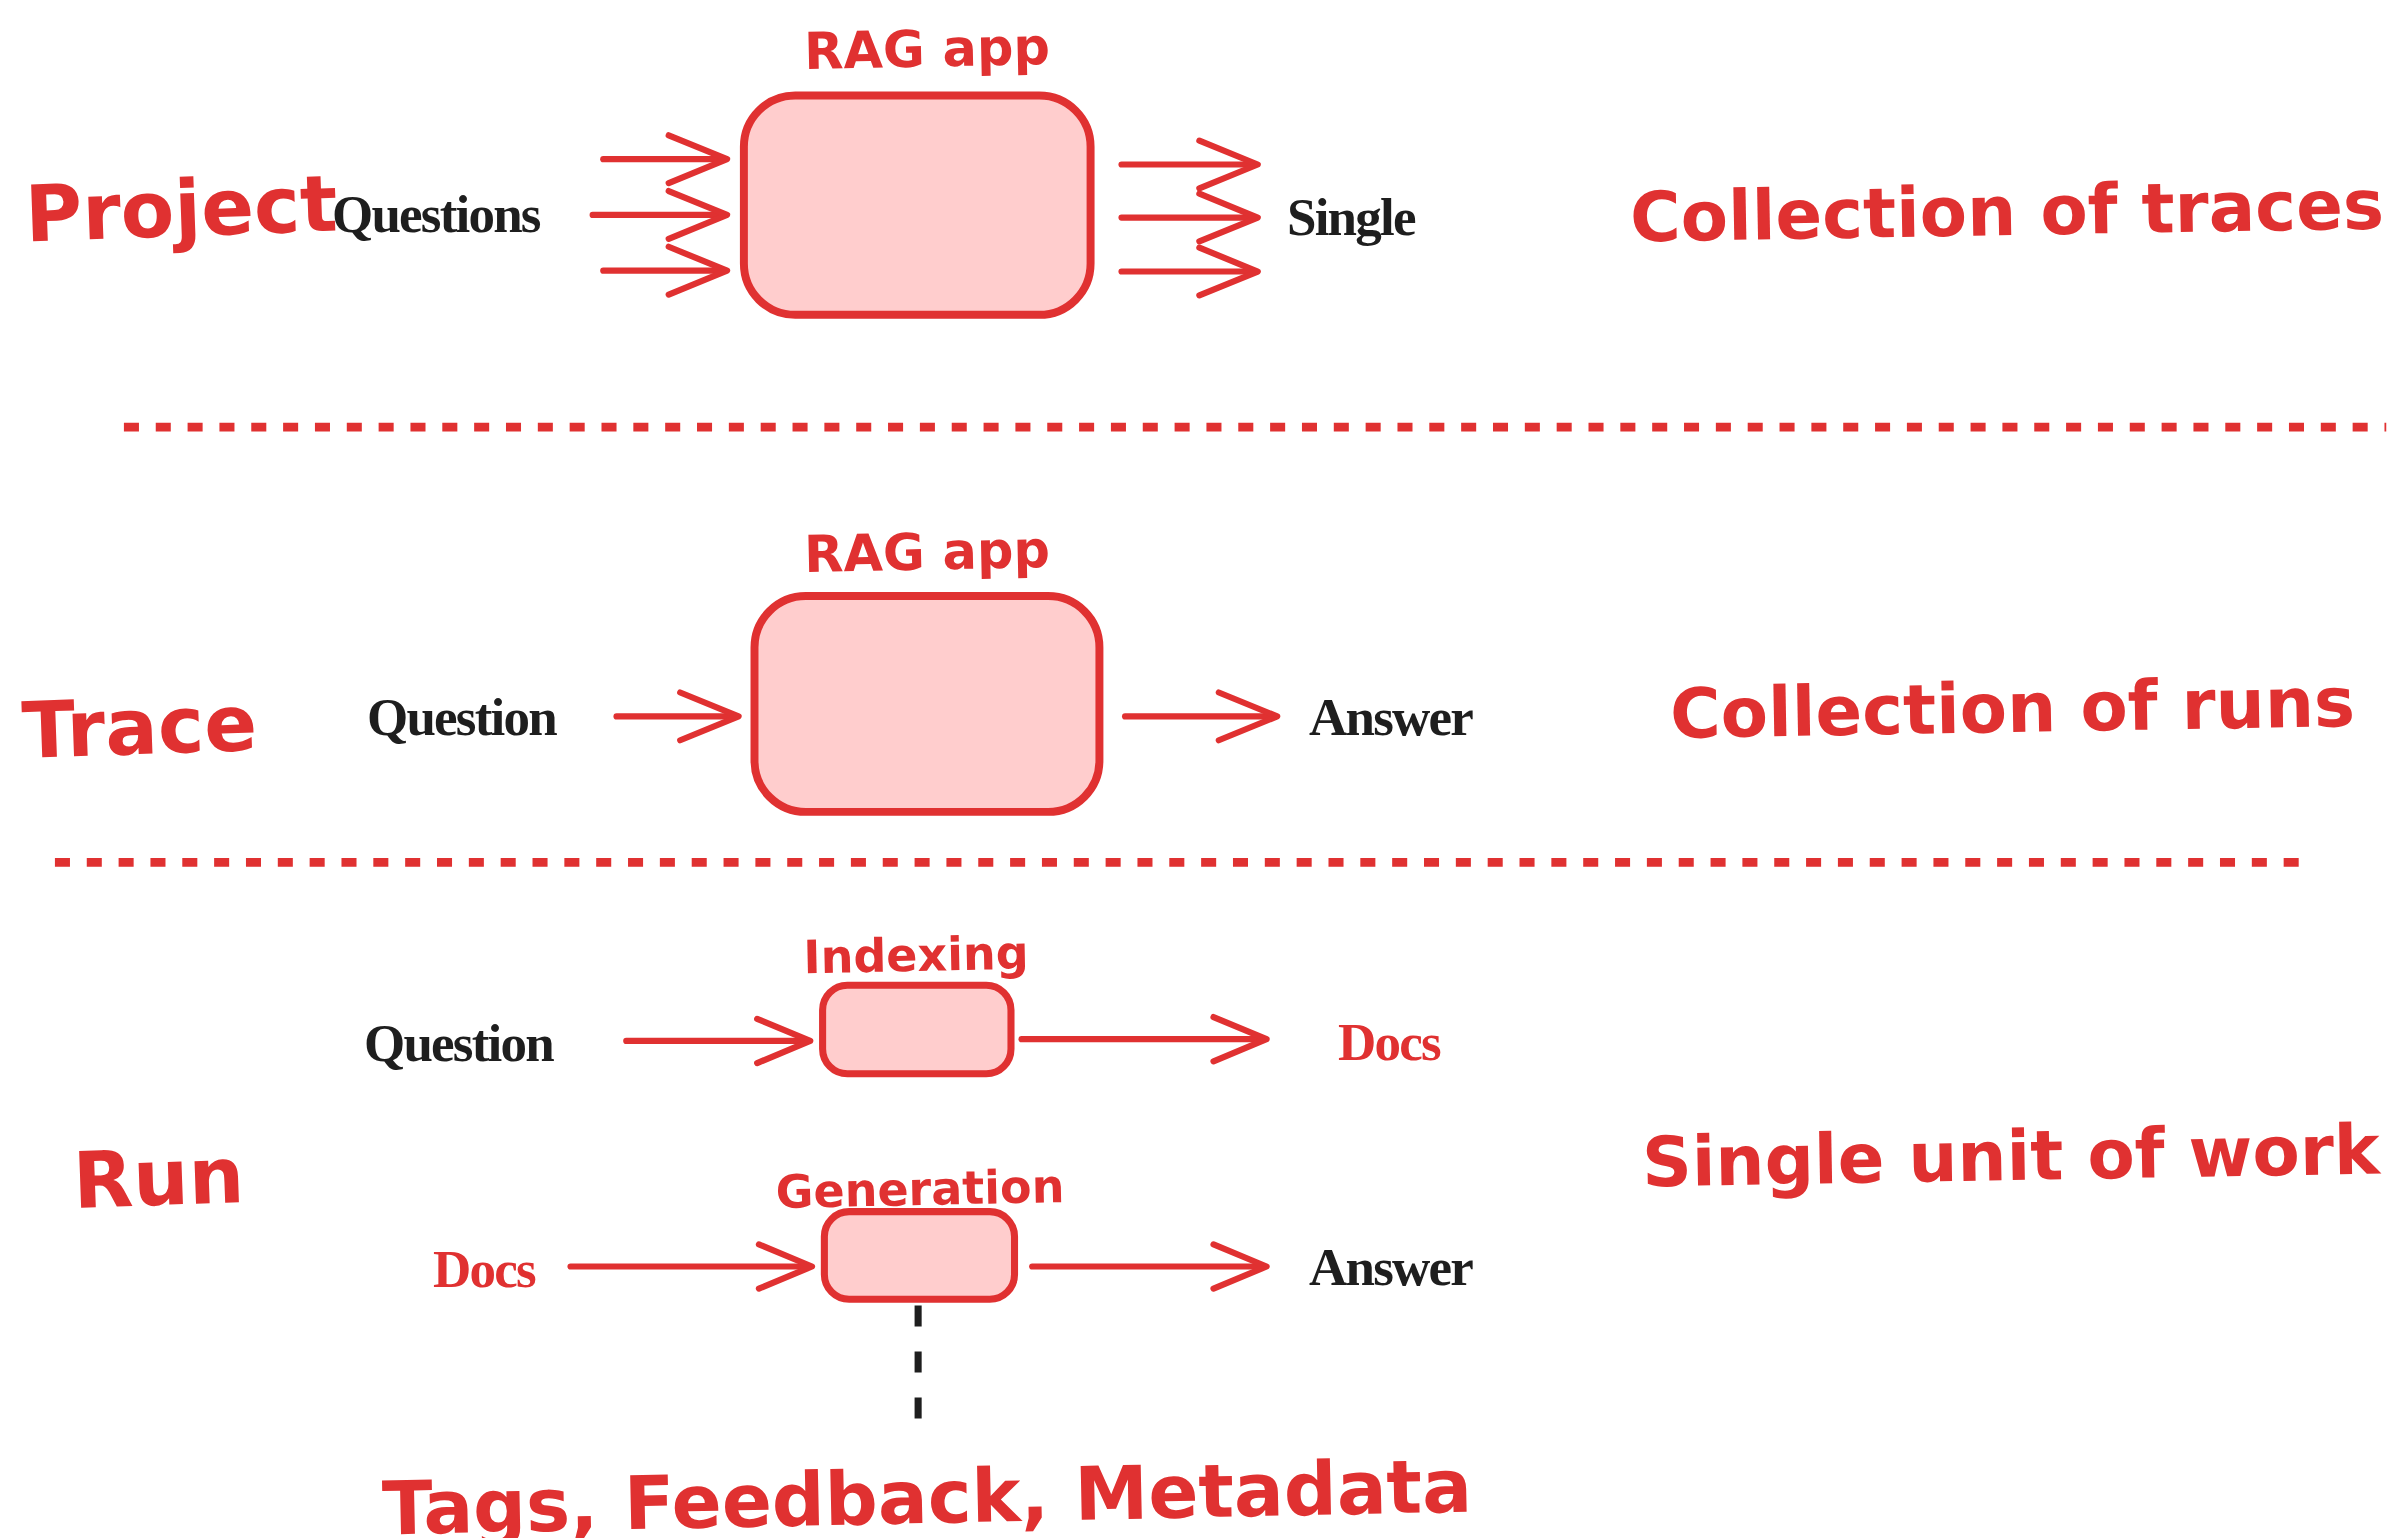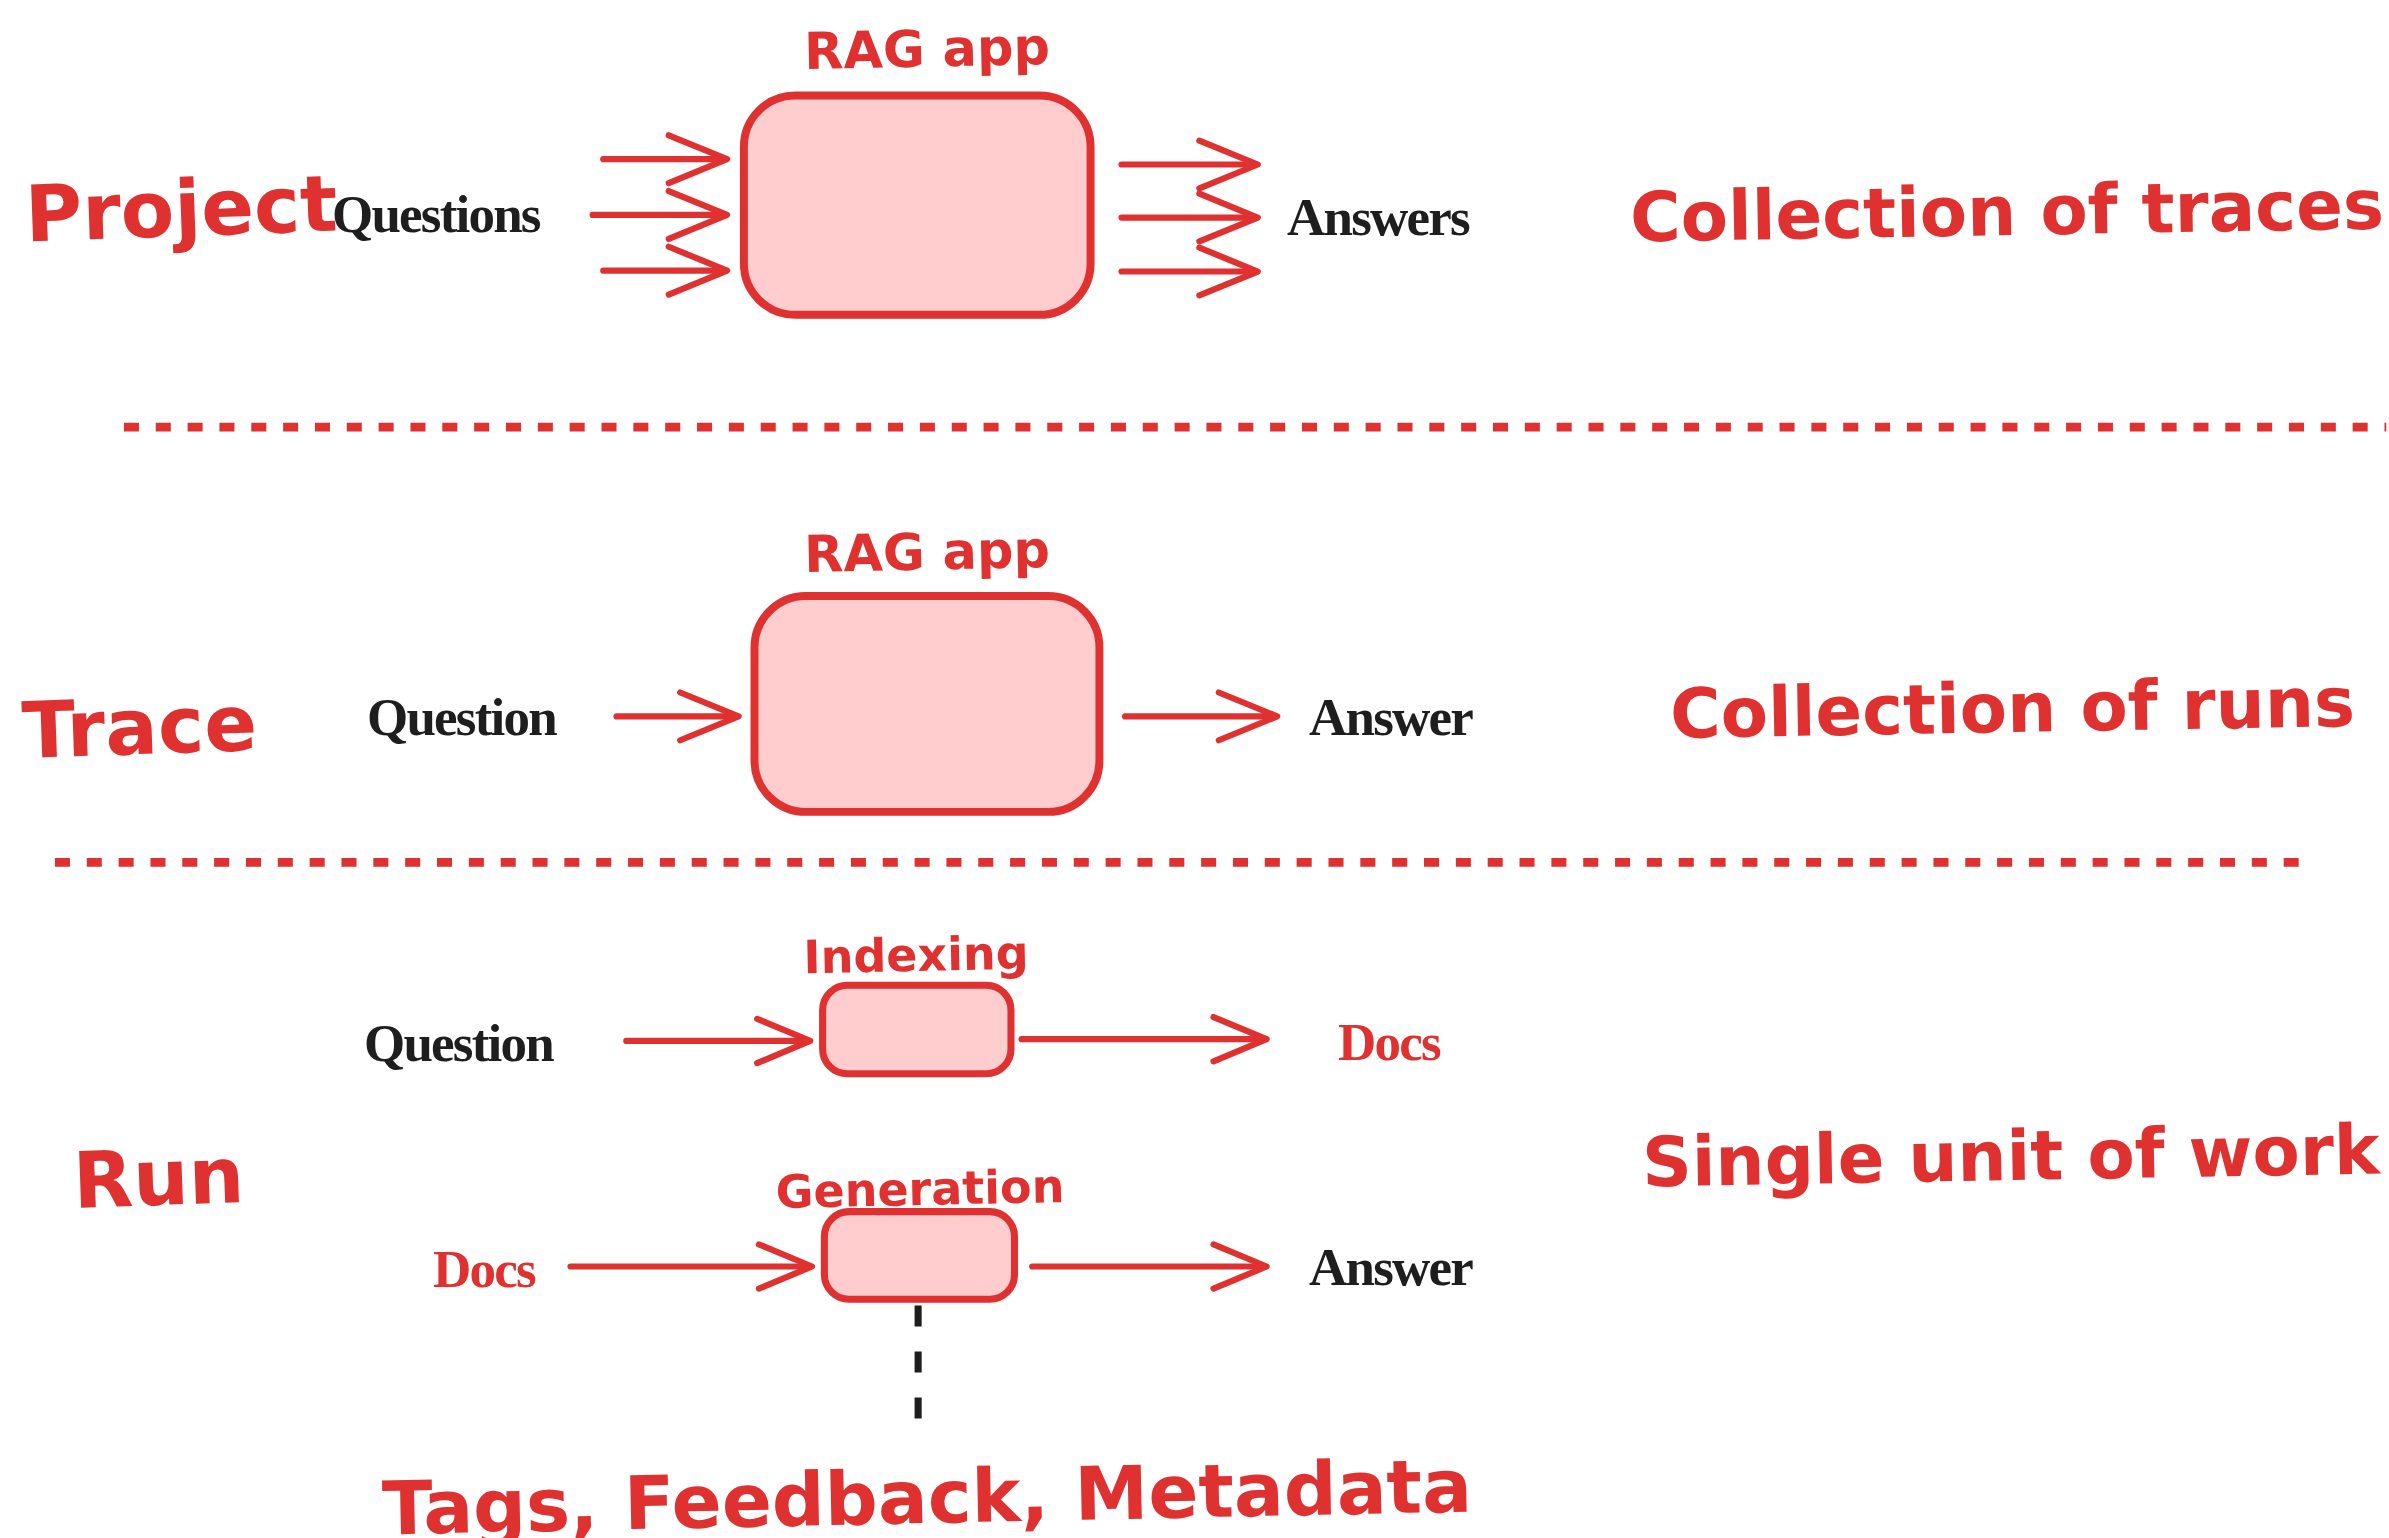--- a/index.html
+++ b/index.html
@@ -107,21 +107,21 @@
 
     <line class="dash-ink" x1="1038" y1="1476" x2="1038" y2="1628" stroke-width="8" stroke-dasharray="24 28"></line>
   </svg>
 
   <div class="lbl hand r2" style="left:25px;top:170px;font-size:78px">Project</div>
 
   <div class="lbl mono" style="left:332px;top:188px;font-size:53px">Questions</div>
 
   <div class="lbl hand center r1" style="left:927px;top:49px;font-size:51px">RAG app</div>
 
-  <div class="lbl mono" style="left:1287px;top:191px;font-size:53px">Answers</div>
+  <div class="lbl mono" style="left:1287px;top:191px;font-size:53px">Single</div>
 
   <div class="lbl hand r3" style="right:5.3px;top:177px;font-size:69px">Collection of traces</div>
 
   <div class="lbl hand r2" style="left:22px;top:688px;font-size:78px">Trace</div>
 
   <div class="lbl mono" style="left:367px;top:691px;font-size:53px">Question</div>
 
   <div class="lbl hand center r1" style="left:927px;top:552px;font-size:51px">RAG app</div>
 
   <div class="lbl mono" style="left:1309px;top:691px;font-size:53px">Answer</div>

